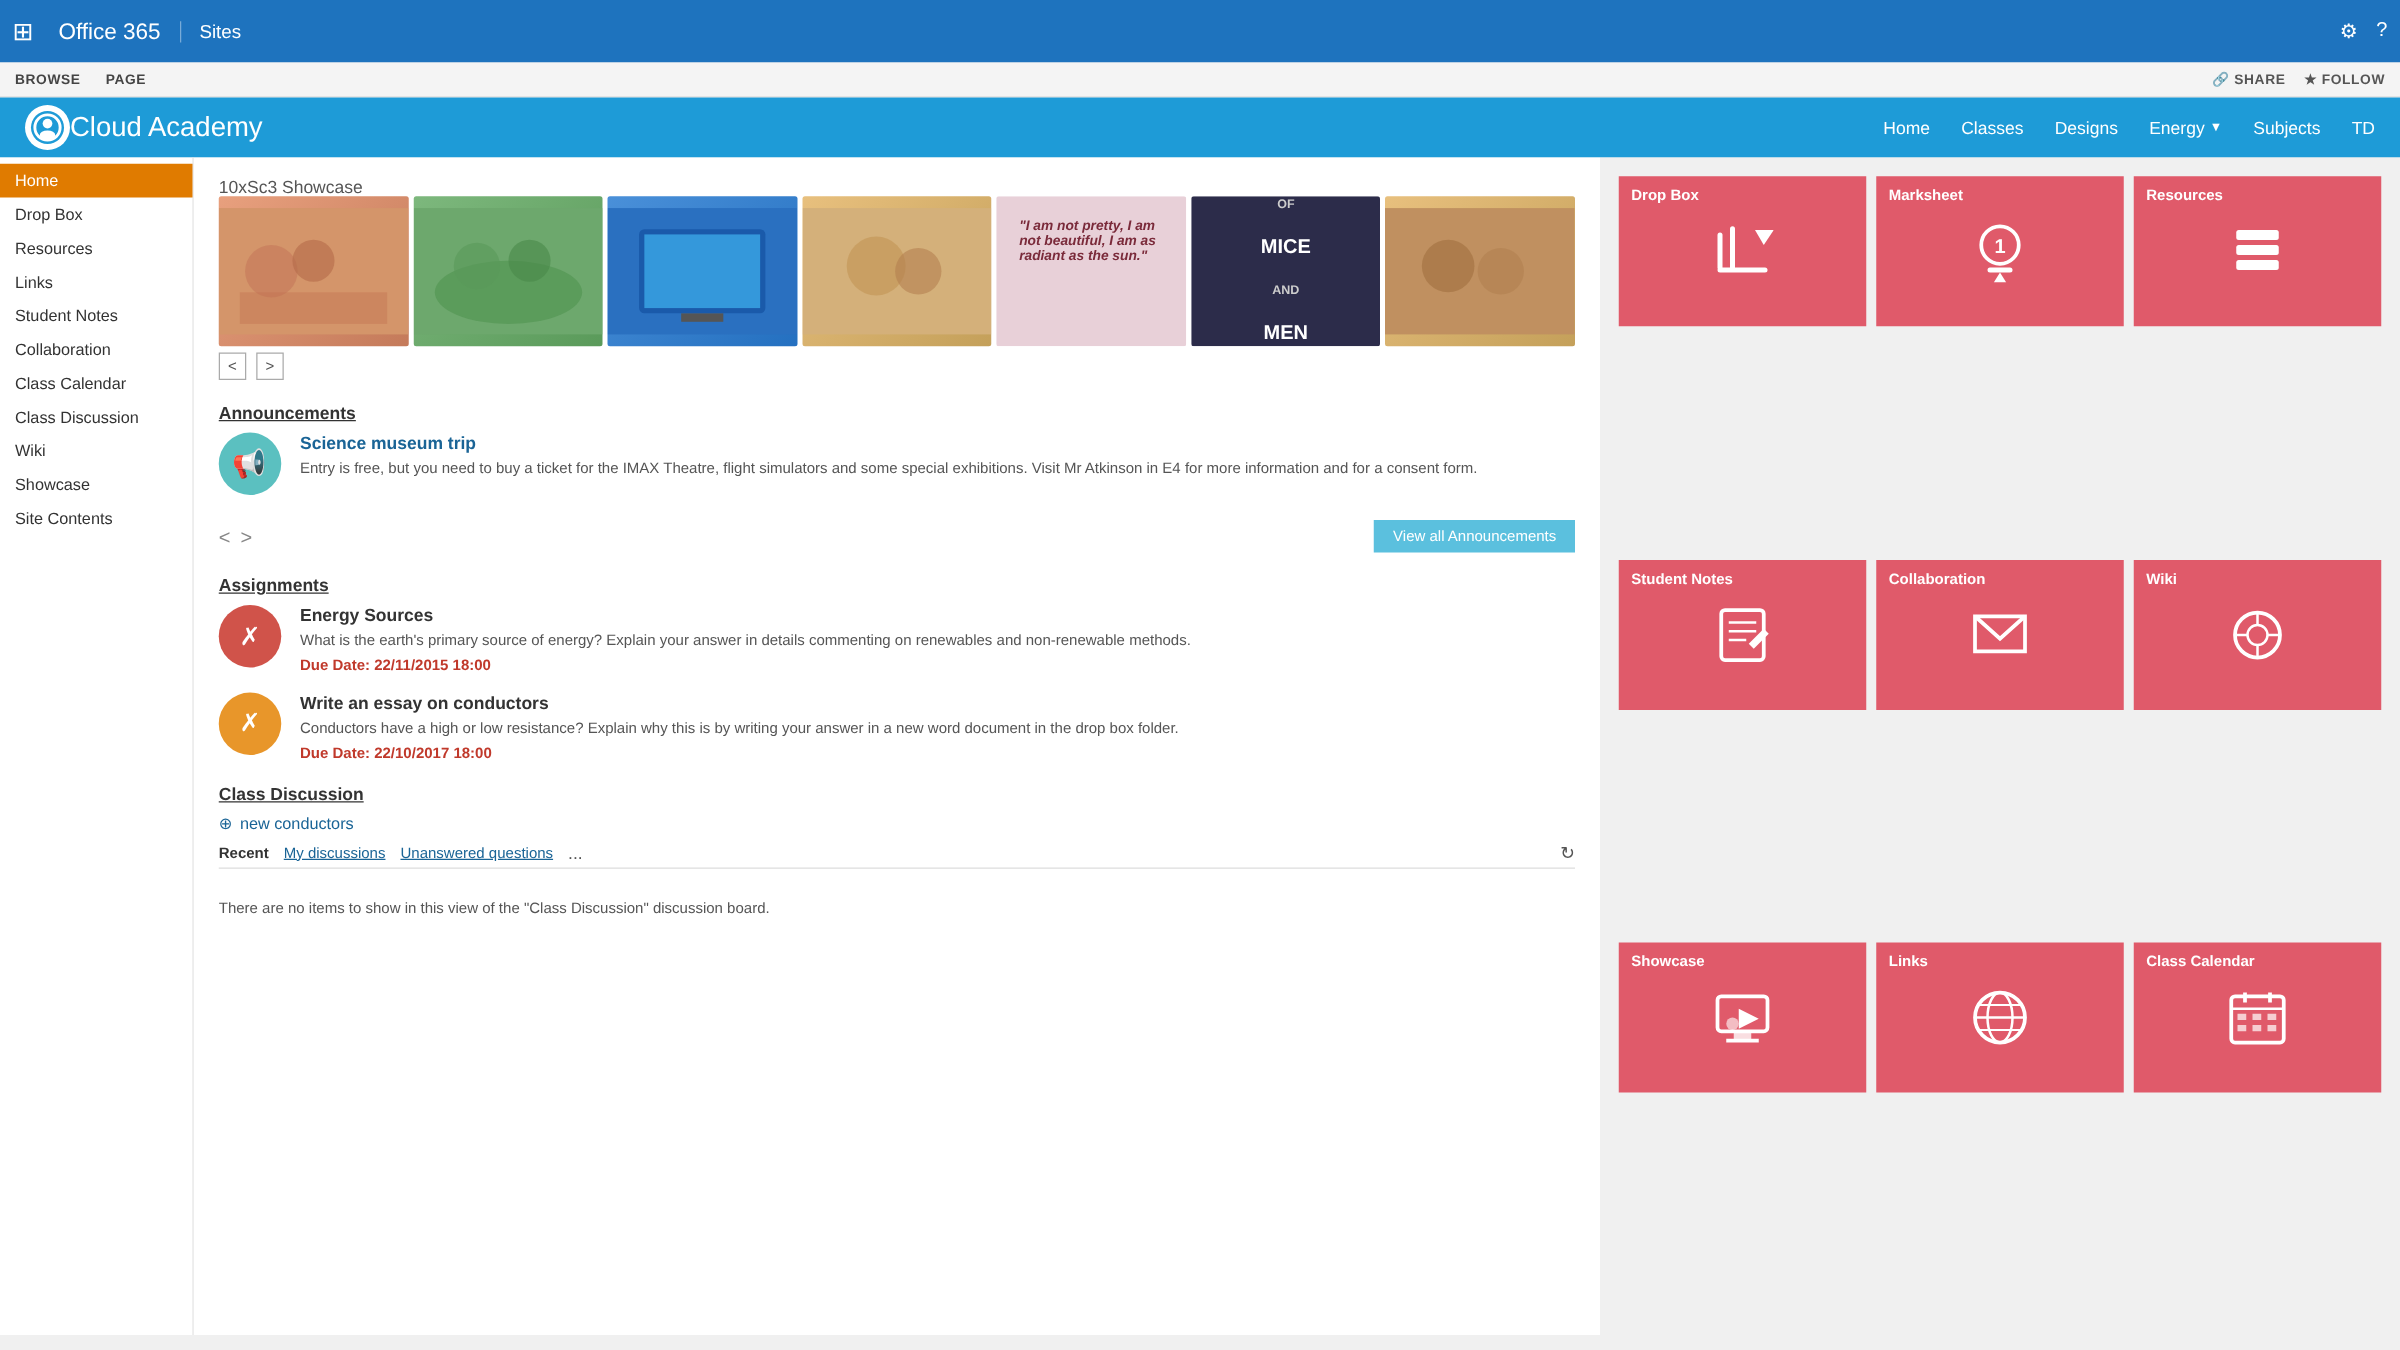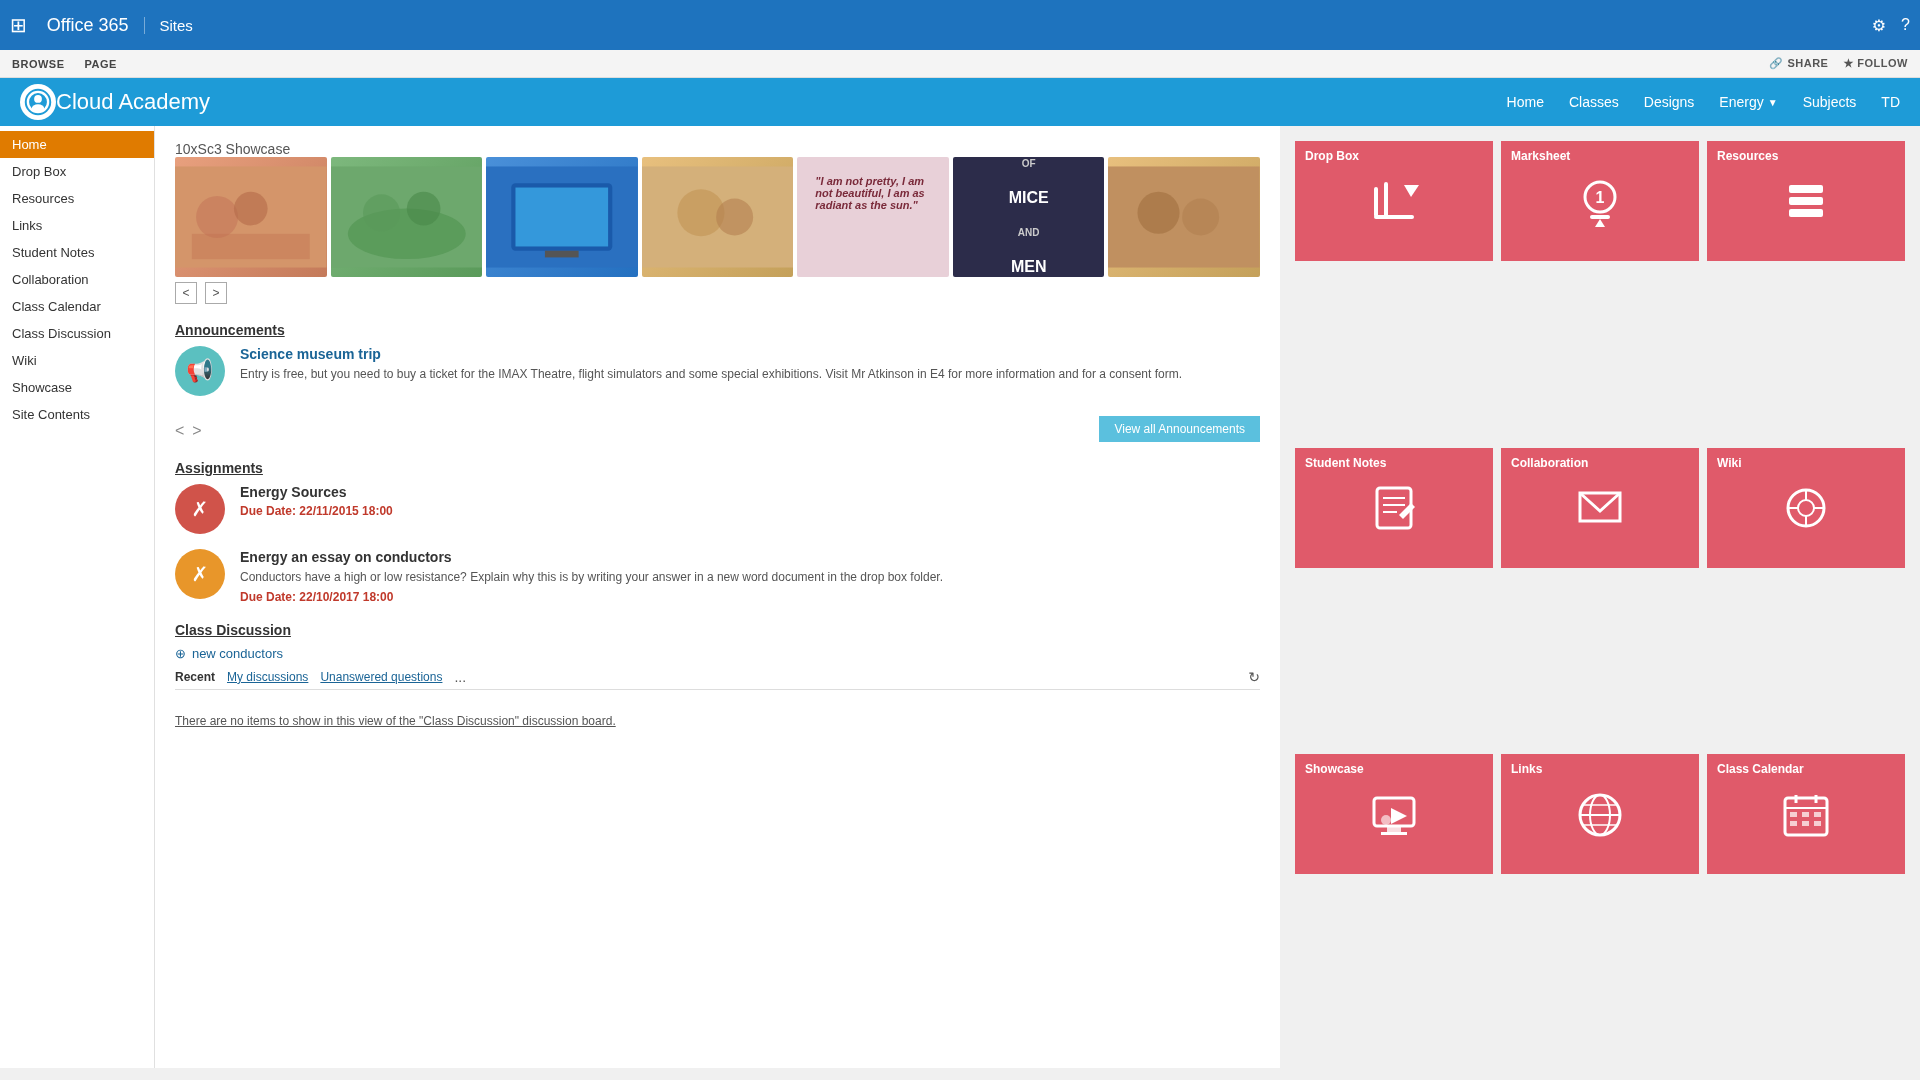--- a/index.html
+++ b/index.html
@@ -135,21 +135,21 @@
     .due-date { color: #c0392b; font-size: 12px; font-weight: 600; }
 
     
     .discussion-section { margin-top: 10px; }
     .new-discussion { display: flex; align-items: center; gap: 6px; color: #1a6496; font-size: 13px; cursor: pointer; margin-bottom: 8px; }
     .disc-tabs { display: flex; gap: 12px; margin-bottom: 24px; border-bottom: 1px solid #ddd; padding-bottom: 4px; align-items: center; }
     .disc-tab { font-size: 12px; color: #1a6496; cursor: pointer; text-decoration: underline; }
     .disc-tab.active { color: #333; font-weight: 600; text-decoration: none; }
     .disc-more { color: #555; font-size: 14px; cursor: pointer; }
     .disc-refresh { color: #555; font-size: 14px; cursor: pointer; margin-left: auto; }
-    .disc-empty { font-size: 12px; color: #555; text-decoration: underline; }
+    .disc-empty { font-size: 12px; color: #555; }
 
     
     #right-panel {
       width: 640px;
       padding: 15px;
       background: #f0f0f0;
       flex-shrink: 0;
       display: grid;
       grid-template-columns: repeat(3, 1fr);
       grid-template-rows: repeat(3, 1fr);
@@ -335,27 +335,28 @@
         <button class="view-all-btn">View all Announcements</button>
       </div>
     </div>
 
     <div>
       <div class="section-title">Assignments</div>
       <div class="assignment-item">
         <div class="assignment-icon assign-icon-1">✗</div>
         <div>
           <div class="assignment-title">Energy Sources</div>
+          <div class="assignment-text">What is the earth's primary source of energy? Explain your answer in details commenting on renewables and non-renewable methods.</div>
           <div class="due-date">Due Date: 22/11/2015 18:00</div>
         </div>
       </div>
       <div class="assignment-item">
         <div class="assignment-icon assign-icon-2">✗</div>
         <div>
-          <div class="assignment-title">Energy an essay on conductors</div>
+          <div class="assignment-title">Write an essay on conductors</div>
           <div class="assignment-text">Conductors have a high or low resistance? Explain why this is by writing your answer in a new word document in the drop box folder.</div>
           <div class="due-date">Due Date: 22/10/2017 18:00</div>
         </div>
       </div>
     </div>
 
     <div class="discussion-section">
       <div class="section-title">Class Discussion</div>
       <div class="new-discussion">
         <span>⊕</span>

